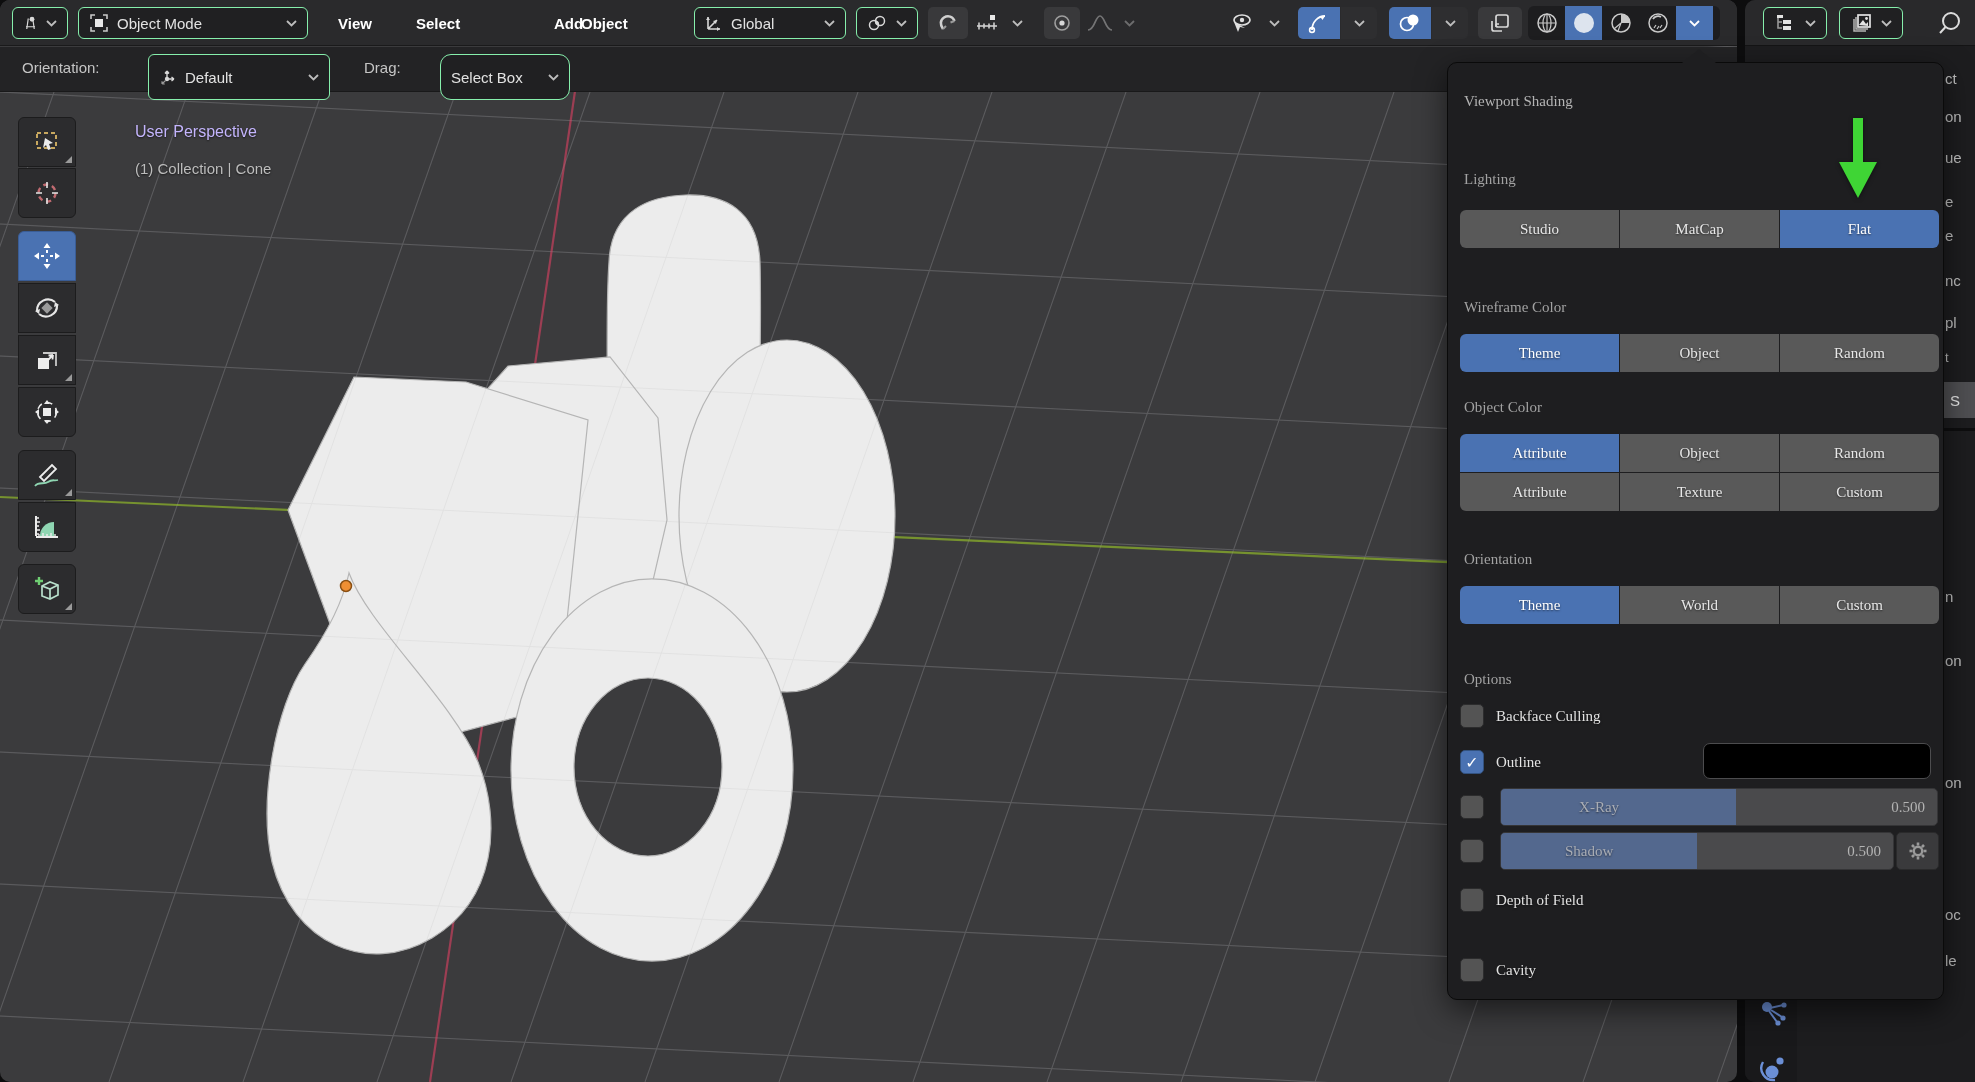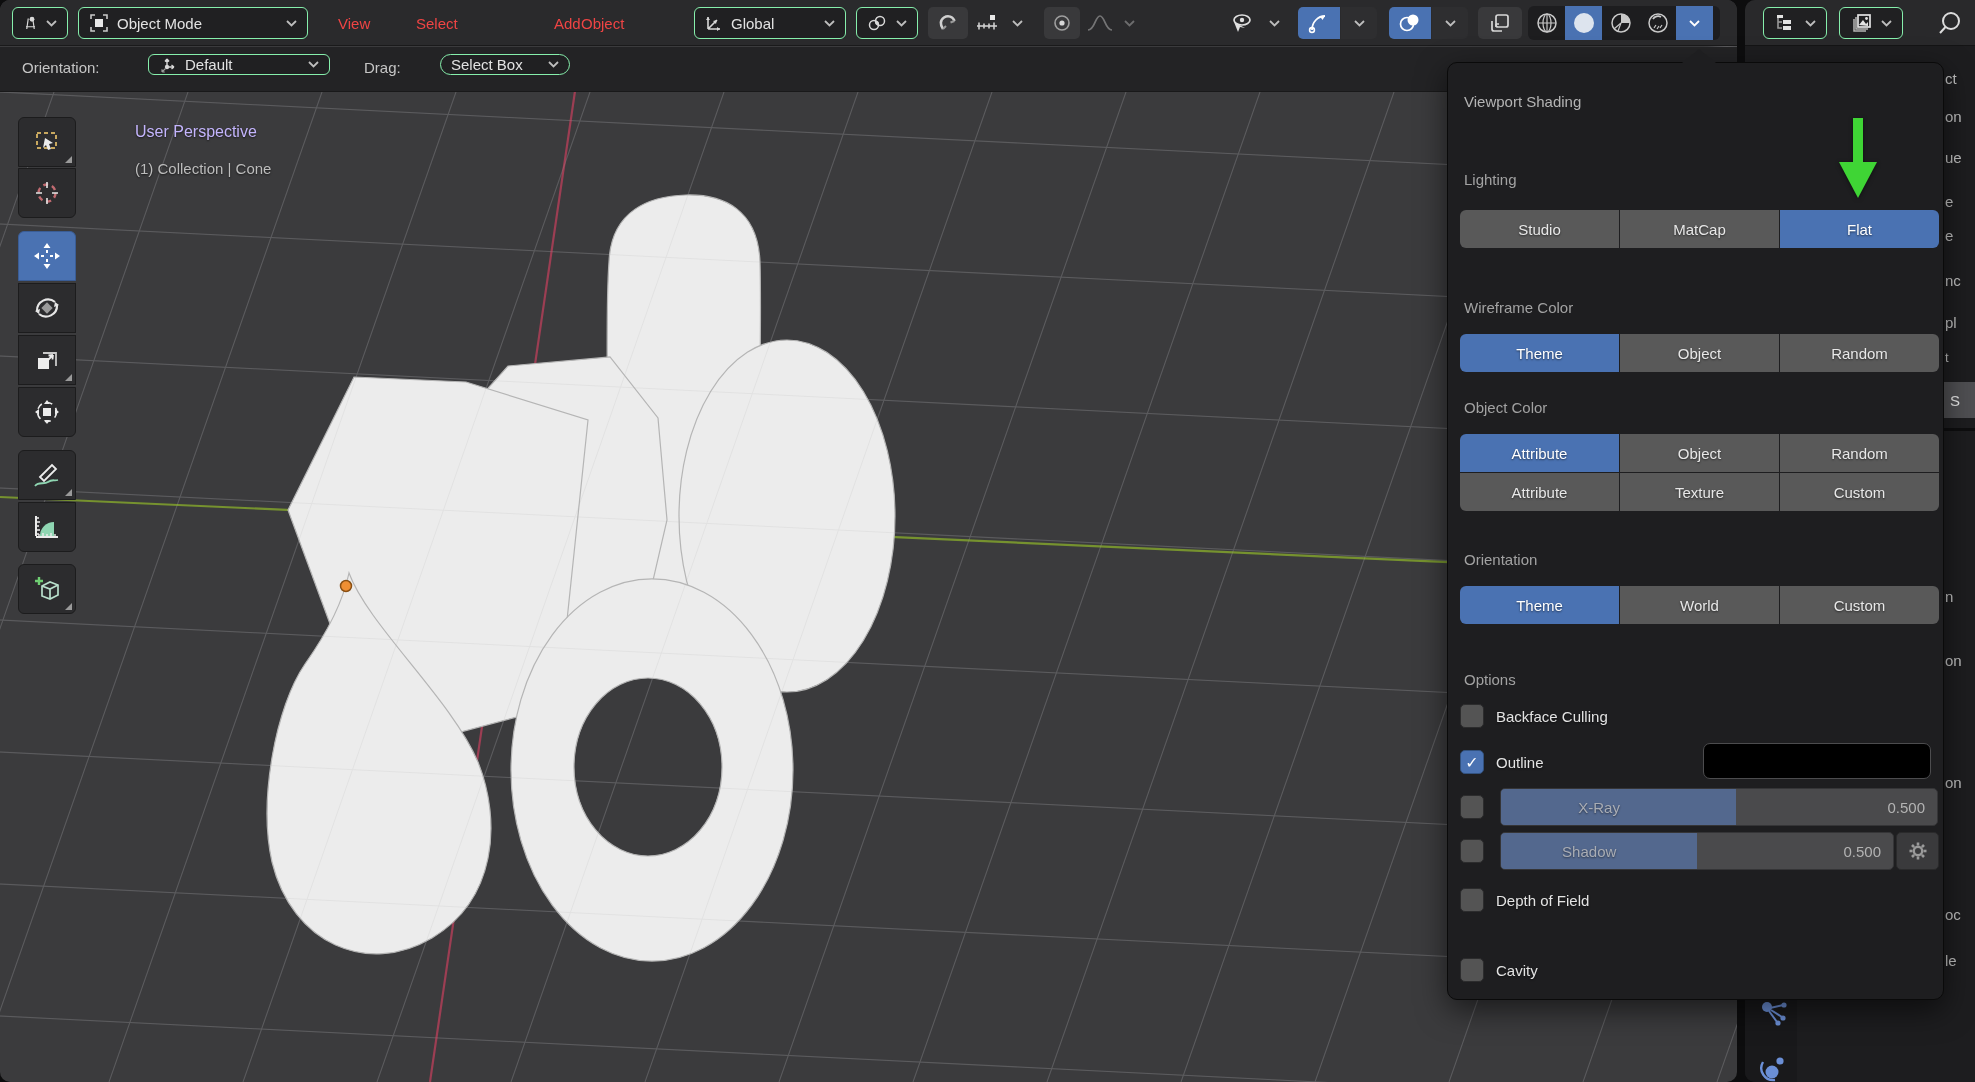--- a/index.html
+++ b/index.html
@@ -13,24 +13,24 @@
   .vp-scene { position:absolute; left:0; top:0; z-index:0; }
 
   .hdr1 { position:absolute; left:0; top:0; width:100%; height:46px; background:#2a2a2c;
           border-bottom:1px solid #1a1a1b; z-index:5; }
   .hdr2 { position:absolute; left:0; top:47px; width:100%; height:45px; background:#232325;
           border-bottom:1px solid #19191a; z-index:5; }
   .hdr-item { position:absolute; display:flex; align-items:center; gap:6px; height:32px; top:7px;
               color:#dedede; font-size:15px; }
   .hdr2 .hdr-item { top:7px; }
   .menu { position:absolute; top:0; height:46px; display:flex; align-items:center;
-          color:#ef4444; font-size:15px; padding:0 8px; cursor:default; }
+          color:#ffffff; font-size:15px; padding:0 8px; cursor:default;font-weight:bold; }
   .widget { background:#202022; border:1px solid #86efac; border-radius:6px; padding:0 10px;
             display:flex; align-items:center; gap:8px; height:32px; color:#e2e2e2; font-size:15px; }
-  .tsw { height:21px; top:8px; }
+  .tsw { height:46px; top:8px; }
   .lbl { color:#c5c5c5; font-size:15px; }
   .chv { width:11px; height:7px; flex:0 0 auto; }
   .chv polyline { fill:none; stroke:#bdbdbd; stroke-width:1.8; }
   .tglbtn { position:absolute; top:7px; height:32px; border-radius:5px; display:flex;
             align-items:center; justify-content:center; gap:4px; }
   .tgl-on { background:#4a72b2; }
   .tgl-off { background:transparent; }
   .tgl-raised { background:#39393b; }
   .shade-group { position:absolute; top:6px; height:34px; background:#1d1d1f; border-radius:6px;
                  display:flex; align-items:stretch; overflow:hidden; }
@@ -59,21 +59,21 @@
   .props-split { position:absolute; left:0; top:428px; width:100%; height:3px; background:#0e0e0f; }
   .props-tabs { position:absolute; left:0; top:431px; width:52px; height:651px; background:#19191b; }
   .frag { position:absolute; left:200px; color:#c0c0c0; font-size:15px; white-space:nowrap; }
   .s-box { position:absolute; left:193px; top:382px; width:60px; height:36px; background:#4f4f52;
            border-radius:5px 0 0 5px; display:flex; align-items:center; padding-left:12px;
            color:#e8e8e8; font-size:15px; }
 
   
   .popup { position:absolute; left:1447px; top:62px; width:497px; height:938px; background:#1e1e20;
            border:1px solid #0a0a0a; border-radius:10px; box-shadow:0 10px 30px rgba(0,0,0,.55);
-           z-index:8; font-size:15px; }
+           z-index:8; font-size:15px;font-family:Liberation Serif, serif; }
   .popup-arrow { position:absolute; left:234px; top:-14px; width:0; height:0;
                  border-left:17px solid transparent; border-right:17px solid transparent;
                  border-bottom:14px solid #1e1e20; }
   .p-title { position:absolute; left:16px; top:30px; color:#b4b4b4; }
   .p-label { position:absolute; left:16px; color:#a2a2a2; }
   .seg { position:absolute; left:12px; width:479px; height:38px; display:grid;
          grid-template-columns:1fr 1fr 1fr; gap:1px; border-radius:6px; overflow:hidden; }
   .seg button { background:#595959; border:0; color:#e8e8e8; font-size:15px;
                 font-family:inherit; text-shadow:0 1px 2px rgba(0,0,0,.55); }
   .seg button.active { background:#4a72b2; color:#fff; }

